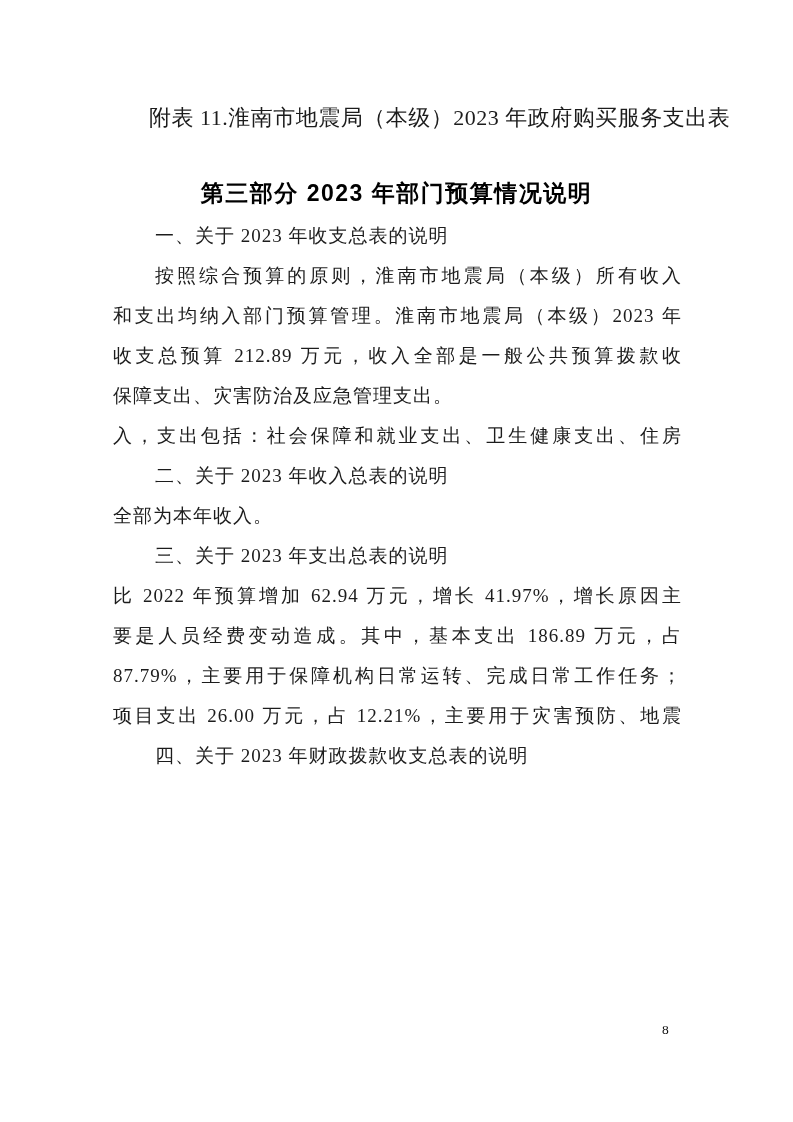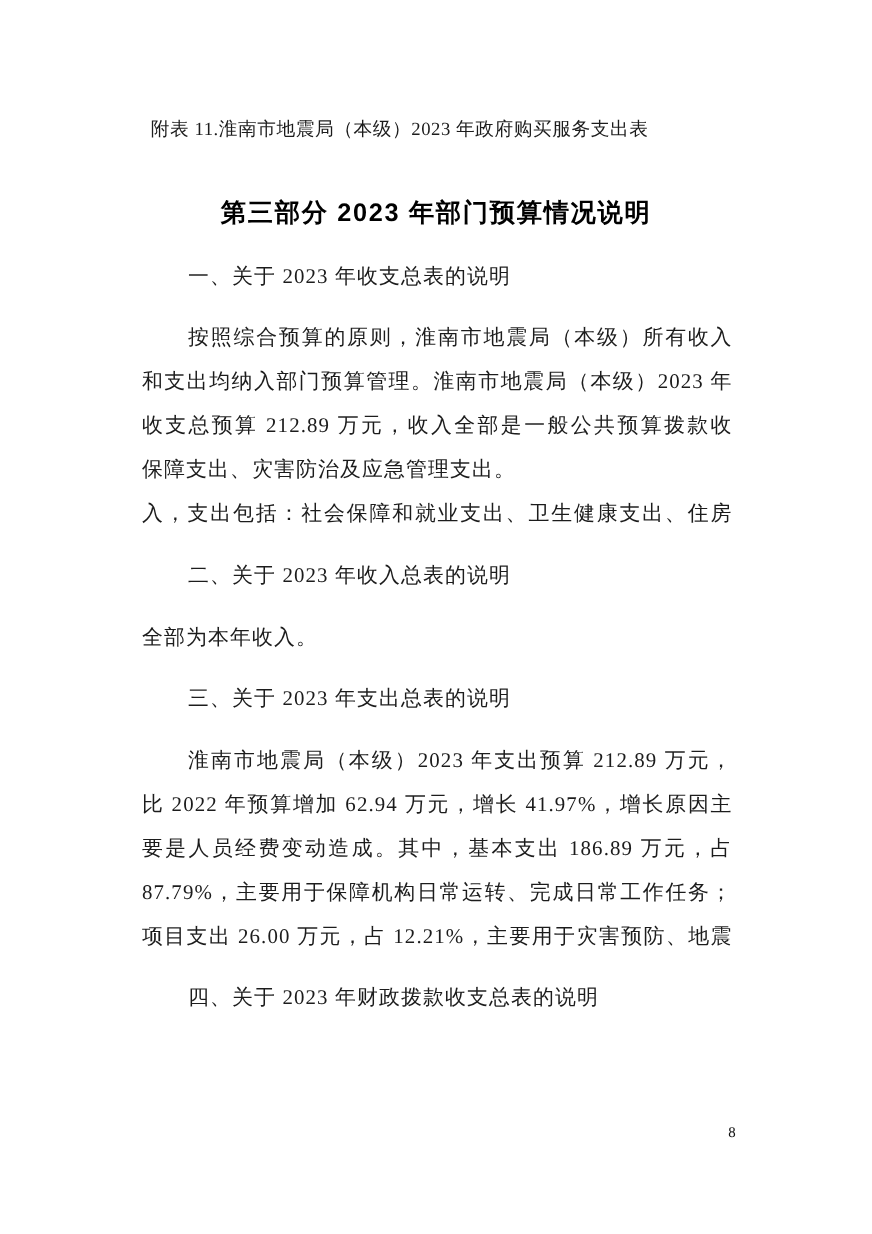--- a/index.html
+++ b/index.html
@@ -12,22 +12,22 @@
     width: 793px;
     height: 1122px;
     background: #ffffff;
     overflow: hidden;
     font-family: "Liberation Serif", "DejaVu Serif", serif;
     color: #1c1c1c;
   }
   .attachment-line {
     position: absolute;
     top: 98px;
-    left: 137px;
-    font-size: 17px;
+    left: 149px;
+    font-size: 22px;
     line-height: 40px;
     letter-spacing: 0.5px;
     white-space: nowrap;
   }
   .section-title {
     position: absolute;
     top: 170px;
     left: 0;
     width: 100%;
     text-align: center;
@@ -38,21 +38,21 @@
     letter-spacing: 1.5px;
     color: #000000;
   }
   .body-text {
     position: absolute;
     top: 216px;
     left: 113px;
     width: 569px;
   }
   .para {
-    margin: 16px;
+    margin: 0;
     padding: 0;
   }
   .line {
     height: 40px;
     line-height: 40px;
     font-size: 19px;
     letter-spacing: 1px;
     text-align: justify;
   }
   .line.indent {
@@ -93,21 +93,20 @@
       <div class="para">
         <div class="line indent">二、关于 2023 年收入总表的说明</div>
       </div>
       <div class="para">
         <div class="line">全部为本年收入。</div>
       </div>
       <div class="para">
         <div class="line indent">三、关于 2023 年支出总表的说明</div>
       </div>
       <div class="para">
-        <div class="line indent fill">淮南市地震局（本级）2023 年支出预算 212.89 万元，</div>
         <div class="line fill">比 2022 年预算增加 62.94 万元，增长 41.97%，增长原因主</div>
         <div class="line fill">要是人员经费变动造成。其中，基本支出 186.89 万元，占</div>
         <div class="line fill">87.79%，主要用于保障机构日常运转、完成日常工作任务；</div>
         <div class="line fill">项目支出 26.00 万元，占 12.21%，主要用于灾害预防、地震</div>
       </div>
       <div class="para">
         <div class="line indent">四、关于 2023 年财政拨款收支总表的说明</div>
       </div>
     </div>
 

